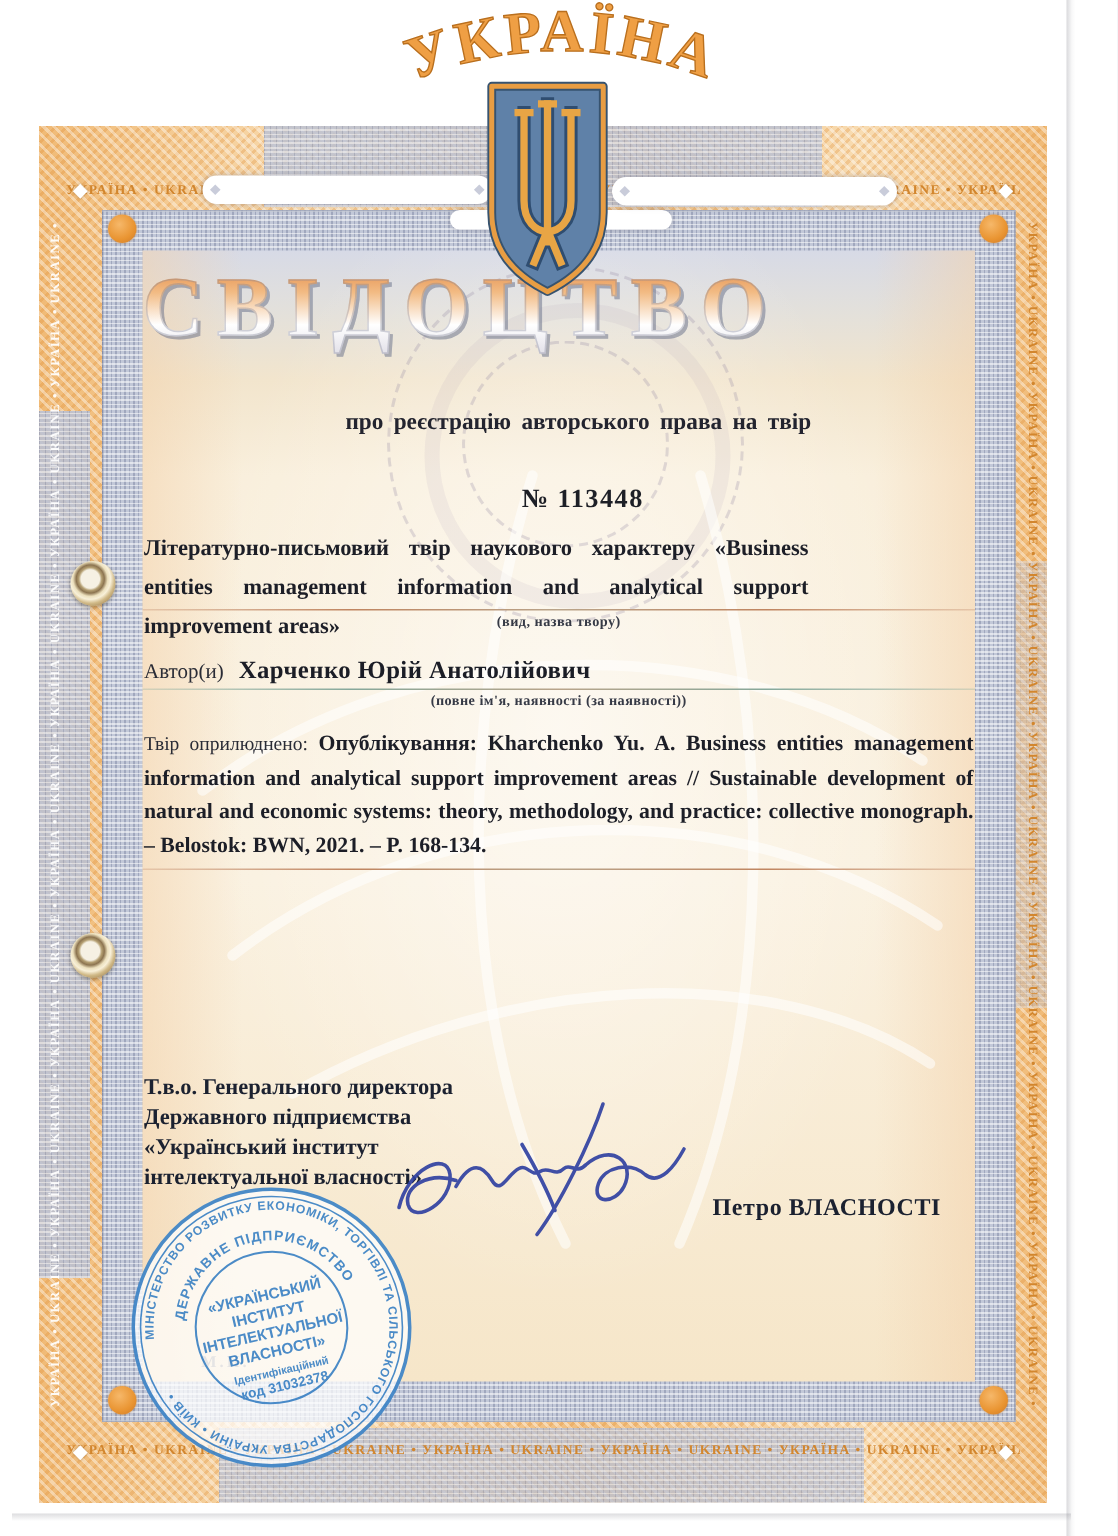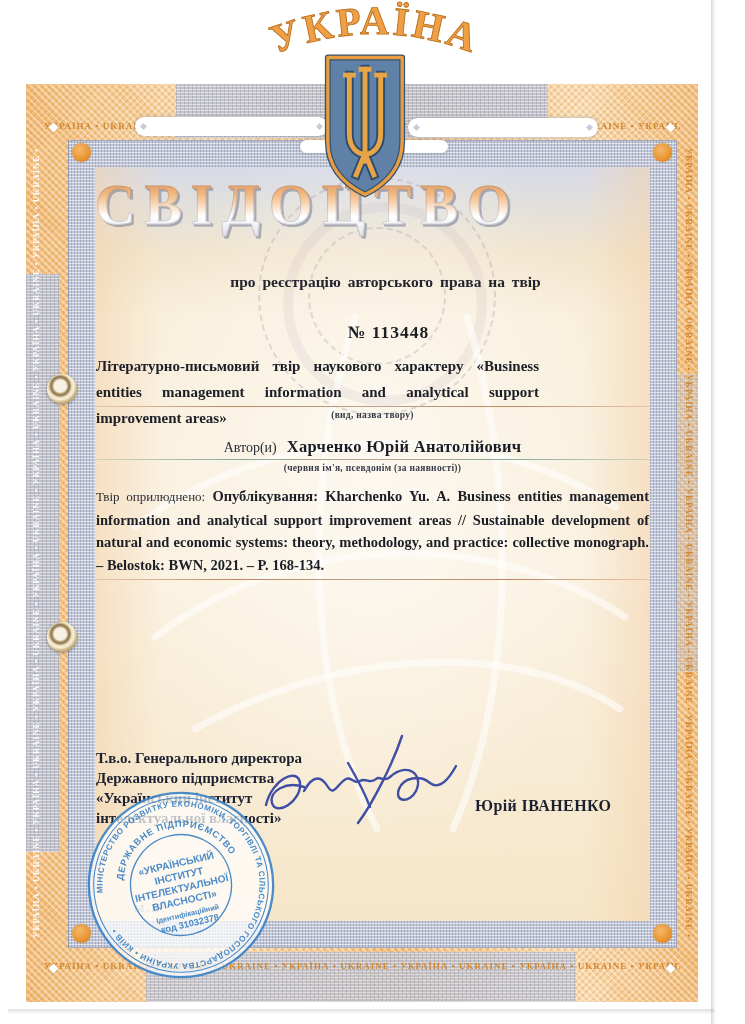--- a/index.html
+++ b/index.html
@@ -97,35 +97,35 @@
   .number{left:0;top:155px;width:555px;text-align:center;font-weight:700;font-size:17.5px;
     letter-spacing:1px;color:#1d1f26;margin-left:16px;}
 
   .para{left:1px;top:186px;width:443px;font-weight:700;font-size:15px;line-height:26px;
     text-align:justify;color:#1c1e27;}
   .hairline{position:absolute;left:0;width:555px;height:1px;}
   .hl1{top:239px;background:linear-gradient(90deg,#c5907257,#c08560,#b9a48a,#c08560,#c5907257);}
   .cap{position:absolute;width:555px;text-align:center;font-size:9.5px;color:#363a46;letter-spacing:.3px;font-weight:bold;}
   .cap1{top:243px;}
 
-  .author-row{left:1px;top:270px;width:553px;text-align:center;}
+  .author-row{left:1px;top:270px;width:553px;}
   .author-label{font-size:14px;color:#2a2c36;}
   .author-name{font-size:16.5px;font-weight:700;color:#1b1d26;margin-left:10px;letter-spacing:.3px;}
   .hl2{top:292px;background:linear-gradient(90deg,#8fb0a155,#86a89b,#b9a48a,#86a89b,#8fb0a155);}
   .cap2{top:296px;}
 
   .pub{left:1px;top:318px;width:553px;font-weight:700;font-size:14.5px;line-height:22.5px;
     text-align:justify;color:#1c1e27;}
   .pub-label{font-weight:400;font-size:13px;color:#2a2c36;}
   .hl3{top:412px;background:linear-gradient(90deg,#c5907257,#c08560,#b9a48a,#c08560,#c5907257);}
   .cap3{top:416px;}
 
   .date{left:1px;top:448px;font-size:16px;color:#1f232e;}
 
-  .signoff{left:1px;top:581px;width:260px;font-weight:700;font-size:15px;line-height:20px;color:#1b2130;}
+  .signoff{left:1px;top:548px;width:260px;font-weight:700;font-size:15px;line-height:20px;color:#1b2130;}
   .sig-name{left:380px;top:630px;font-weight:700;font-size:16px;color:#1b2130;letter-spacing:.4px;}
 
   .mp{position:absolute;left:134px;top:902px;font-size:11px;letter-spacing:2px;
     color:rgba(90,100,125,.55);font-weight:700;z-index:6;}
 
   .signature-svg{position:absolute;left:252px;top:733px;z-index:6;}
   .stamp-svg{position:absolute;left:84px;top:788px;z-index:7;opacity:.93;}
 
   .grommet{position:absolute;width:30px;height:30px;border-radius:50%;z-index:8;
     background:radial-gradient(circle at 44% 40%,
@@ -183,36 +183,36 @@
         <div class="t number">№ 113448</div>
 
         <div class="t para">Літературно-письмовий твір наукового характеру «Business entities management information and analytical support improvement areas»</div>
         <div class="hairline hl1"></div>
         <div class="t cap cap1">(вид, назва твору)</div>
 
         <div class="t author-row">
           <span class="author-label">Автор(и)</span><span class="author-name">Харченко Юрій Анатолійович</span>
         </div>
         <div class="hairline hl2"></div>
-        <div class="t cap cap2">(червня ім'я, псевдонім (за наявності))</div>
+        <div class="t cap cap2">(повне ім'я, наявності (за наявності))</div>
 
         <div class="t pub">
           <span class="pub-label">Твір оприлюднено:</span>
           <span>Опублікування: Kharchenko Yu. A. Business entities management information and analytical support improvement areas // Sustainable development of natural and economic systems: theory, methodology, and practice: collective monograph. – Belostok: BWN, 2021. – P. 168-134.</span>
         </div>
         <div class="hairline hl3"></div>
 
 
         <div class="t signoff">
           <div>Т.в.о. Генерального директора</div>
           <div>Державного підприємства</div>
           <div>«Український інститут</div>
           <div>інтелектуальної власності»</div>
         </div>
-        <div class="t sig-name">Юрій ІВАНЕНКО</div>
+        <div class="t sig-name">Петро ВЛАСНОСТІ</div>
       </div>
     </div>
   </div>
 
   <svg class="arc-svg" width="360" height="90" viewBox="0 0 360 90">
     <defs>
         <path id="arcPath" d="M 22,84 Q 180,-16 338,84" fill="none"></path>
       </defs>
     <text font-family="Liberation Serif, serif" font-weight="700" font-size="40" fill="#ef9f44" stroke="#b96f1e" stroke-width="0.9" letter-spacing="3" style="filter:drop-shadow(0 1px 0 #ffffff) drop-shadow(0 -1px 0 #ffffff);">
       <textPath href="#arcPath" startOffset="50%" text-anchor="middle">УКРАЇНА</textPath>

